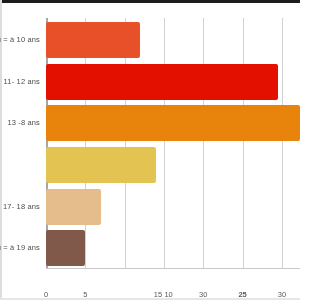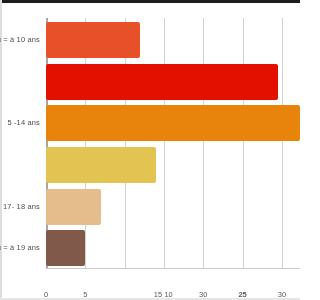--- a/index.html
+++ b/index.html
@@ -156,21 +156,22 @@
         <div class="bar-row" style="top: 170.5px;">
           <div class="bar" title="17- 18 ans: 7" style="width: 55.0464px; background: rgb(229, 188, 140);"></div>
         </div>
         <div class="bar-row" style="top: 212.167px;">
           <div class="bar" title="ou = à 19 ans: 5" style="width: 39.3189px; background: rgb(128, 89, 74);"></div>
         </div>
       </div>
 
     <div id="y-labels">
         <div class="cat-label" style="top: 3.83333px;">ou = à 10 ans</div>
-        <div class="cat-label" style="top: 87.1667px;">5 -14 ans</div>
+        <div class="cat-label" style="top: 45.5px;">11- 12 ans</div>
+        <div class="cat-label" style="top: 87.1667px;">13 -8 ans</div>
         <div class="cat-label" style="top: 170.5px;">17- 18 ans</div>
         <div class="cat-label" style="top: 212.167px;">ou = à 19 ans</div>
       </div>
 
     <div id="x-labels">
         <div class="tick-label" style="left: 0px;">0</div>
         <div class="tick-label" style="left: 39.3189px;">5</div>
         <div class="tick-label" style="left: 78.6378px; margin-left: 44px;">10</div>
         <div class="tick-label" style="left: 112px;">15</div>
         <div class="tick-label" style="left: 157.276px;">30</div>

